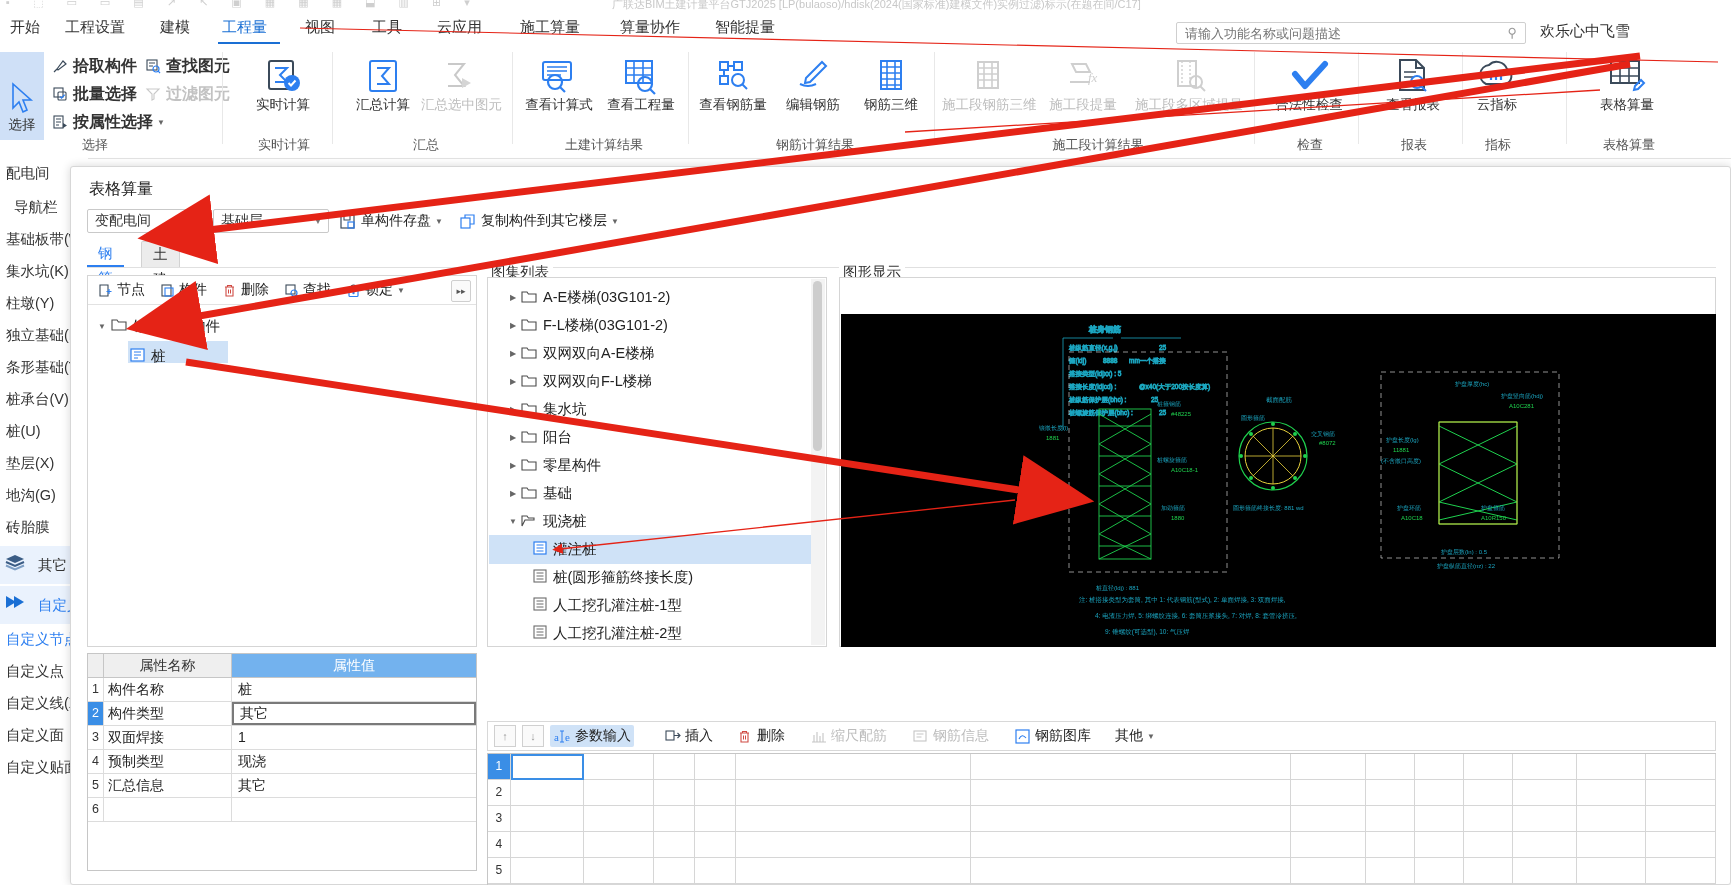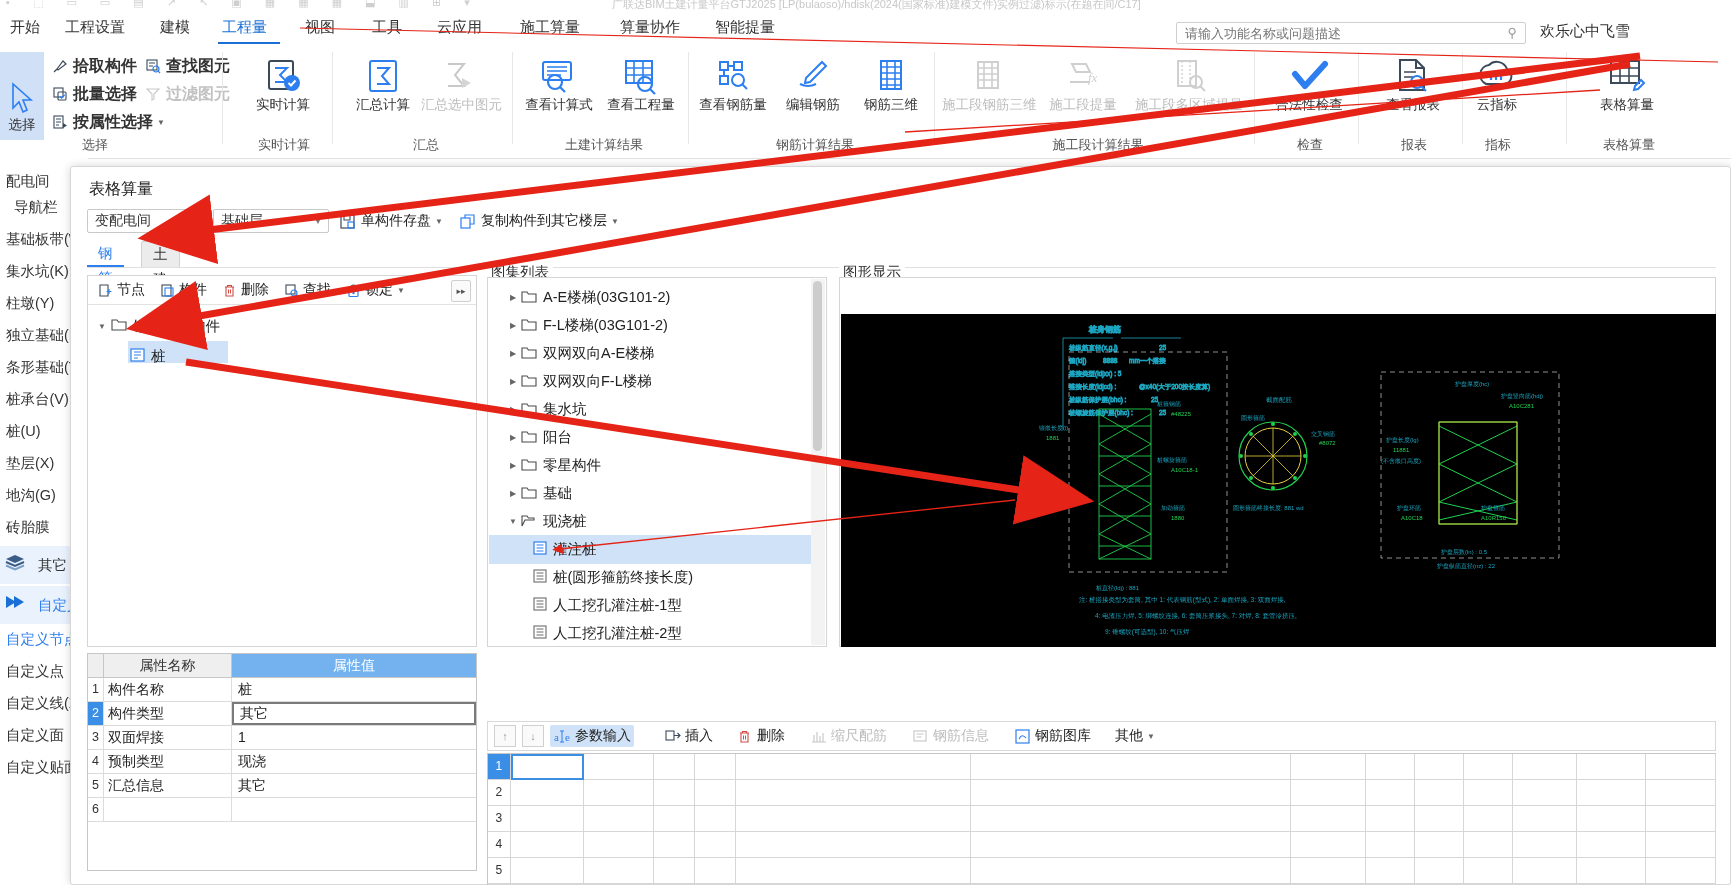--- a/index.html
+++ b/index.html
@@ -408,21 +408,21 @@
             <path d="M30 30 L36 24 L39 27 L33 33 L29 34 Z" fill="none" stroke="#2d7ff0" stroke-width="2"></path>
           </svg>
       </span>
       <span class="lb">表格算量</span>
     </div>
     <div class="rglabel">表格算量</div>
   </div>
 </div>
 
 <div id="leftnav">
-  <div class="nvrow" style="top:8px">配电间</div>
+  <div class="nvrow" style="top:0px">配电间</div>
   <div class="nvrow head" style="top:34px">导航栏</div>
   <div class="nvrow" style="top:66px">基础板带(W</div>
   <div class="nvrow" style="top:98px">集水坑(K)</div>
   <div class="nvrow" style="top:130px">柱墩(Y)</div>
   <div class="nvrow" style="top:162px">独立基础(D)</div>
   <div class="nvrow" style="top:194px">条形基础(T)</div>
   <div class="nvrow" style="top:226px">桩承台(V)</div>
   <div class="nvrow" style="top:258px">桩(U)</div>
   <div class="nvrow" style="top:290px">垫层(X)</div>
   <div class="nvrow" style="top:322px">地沟(G)</div>

